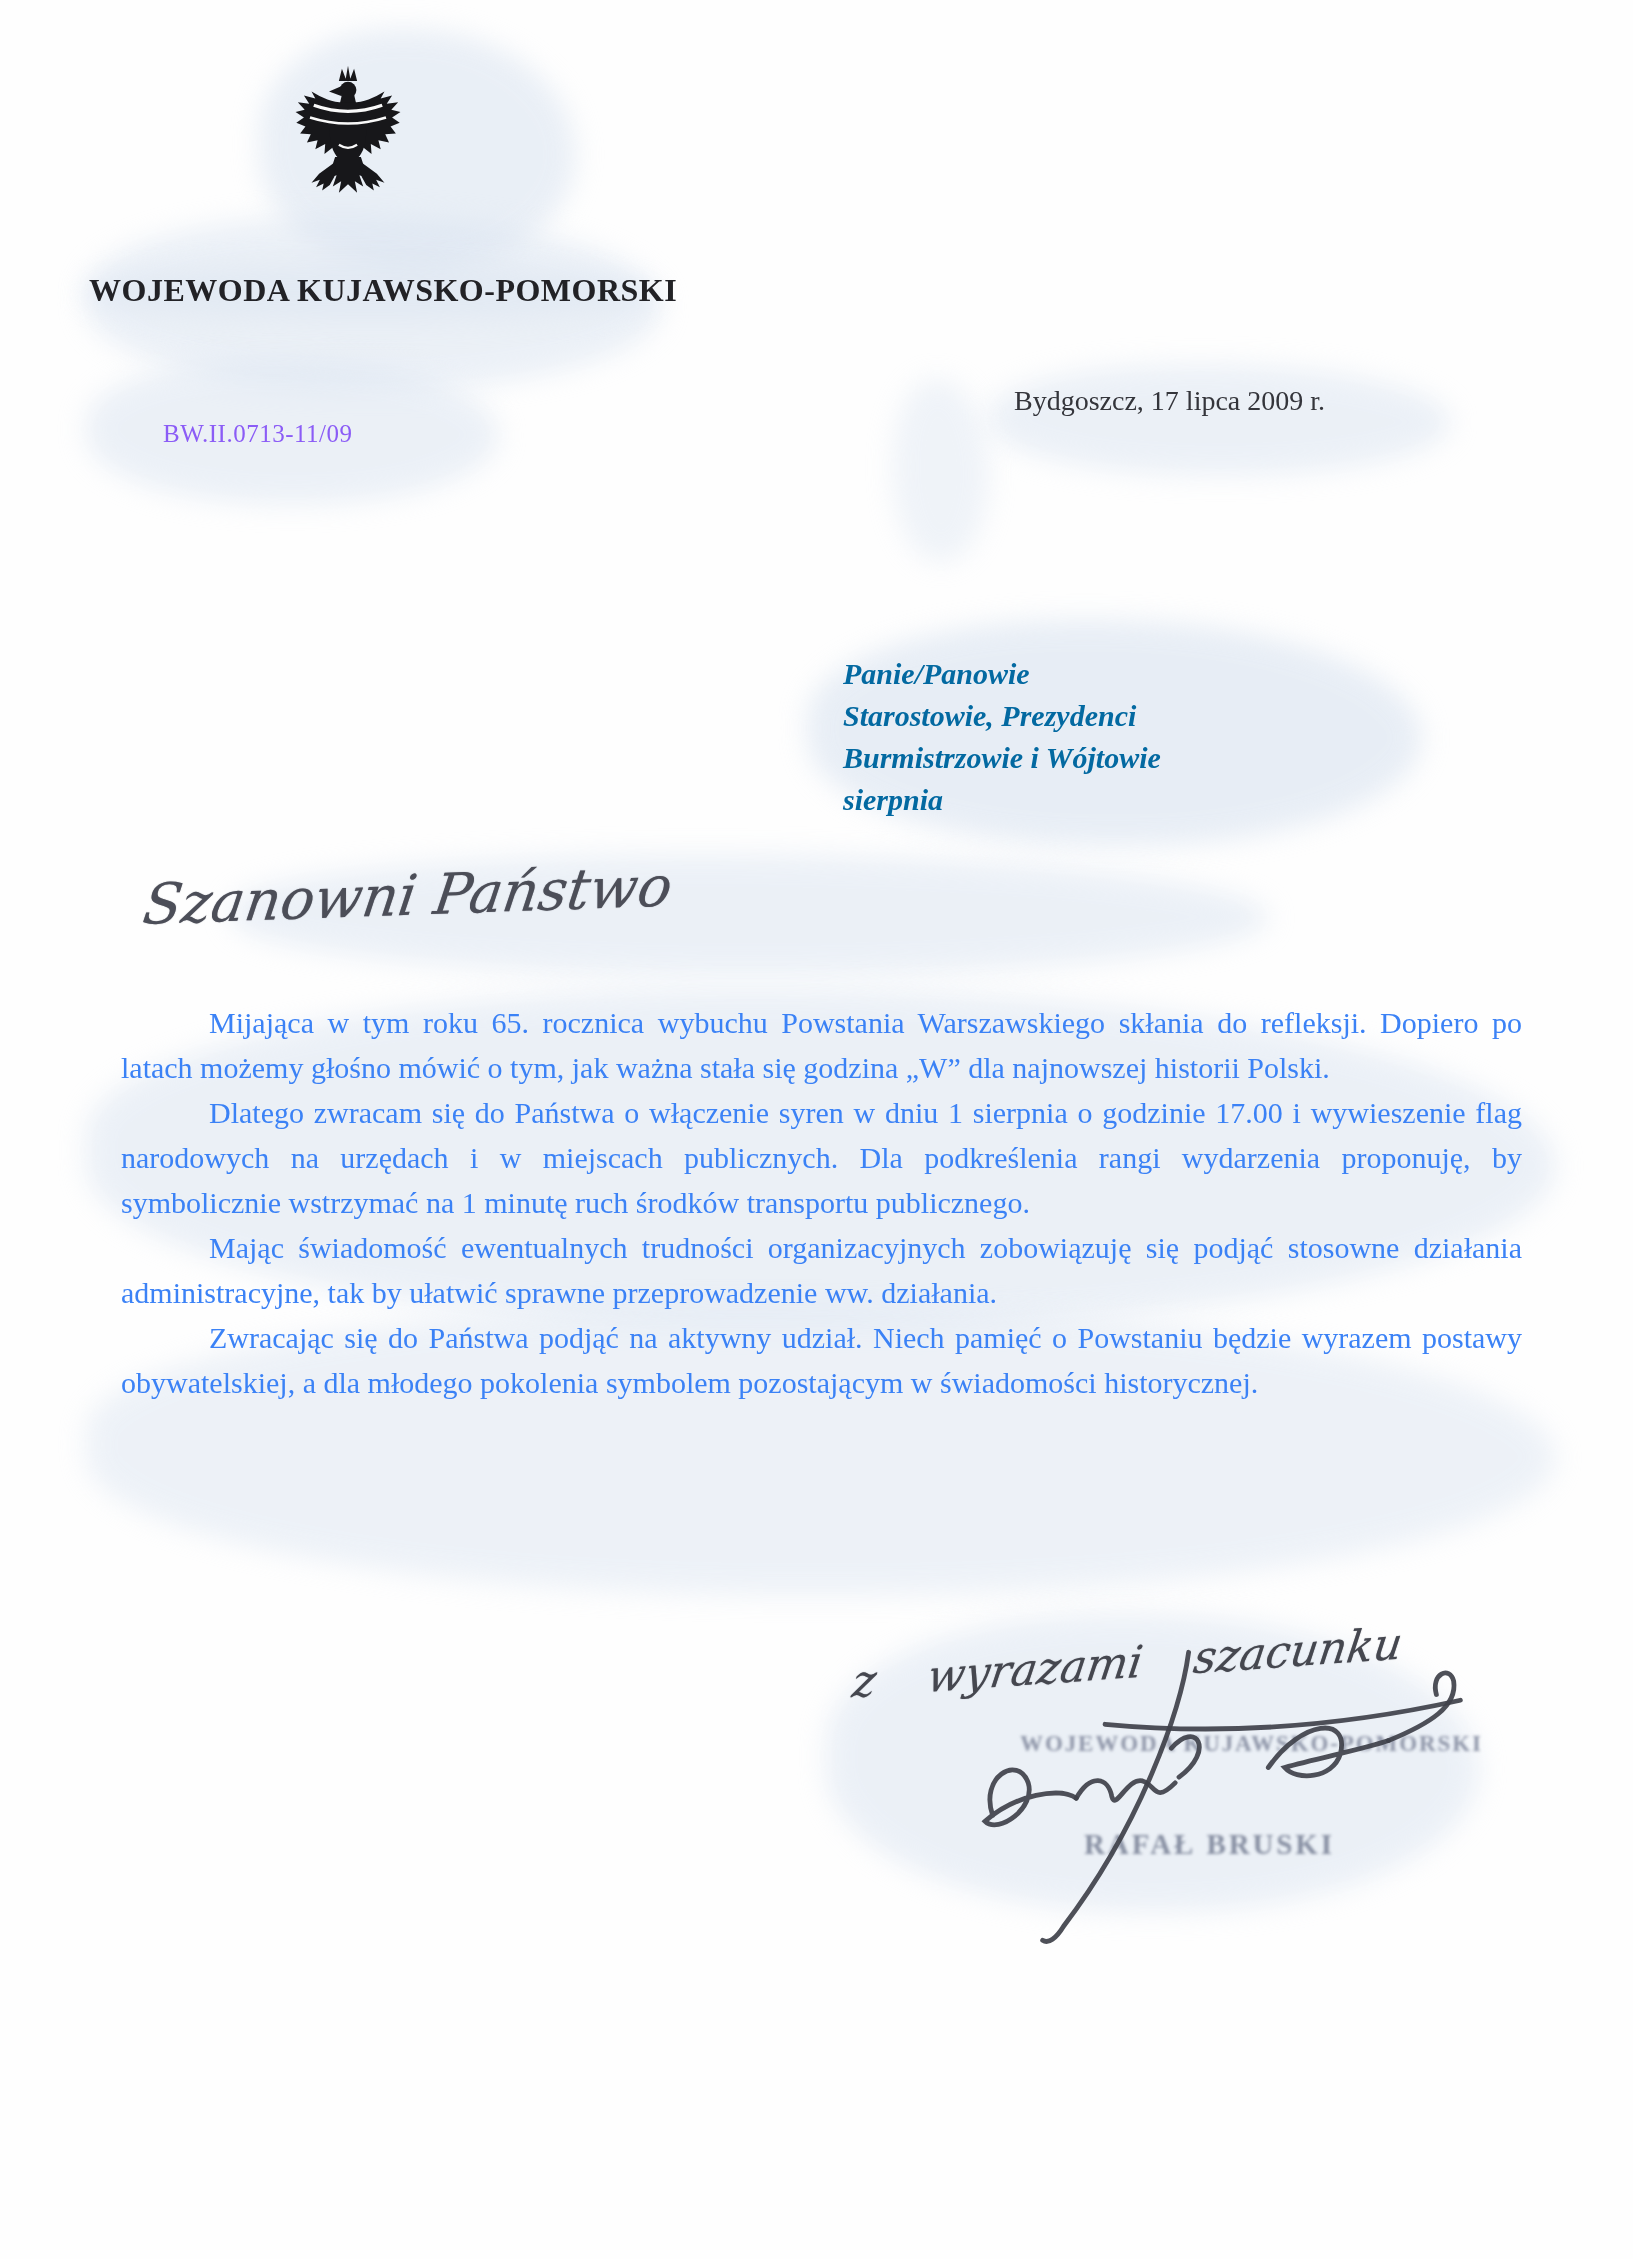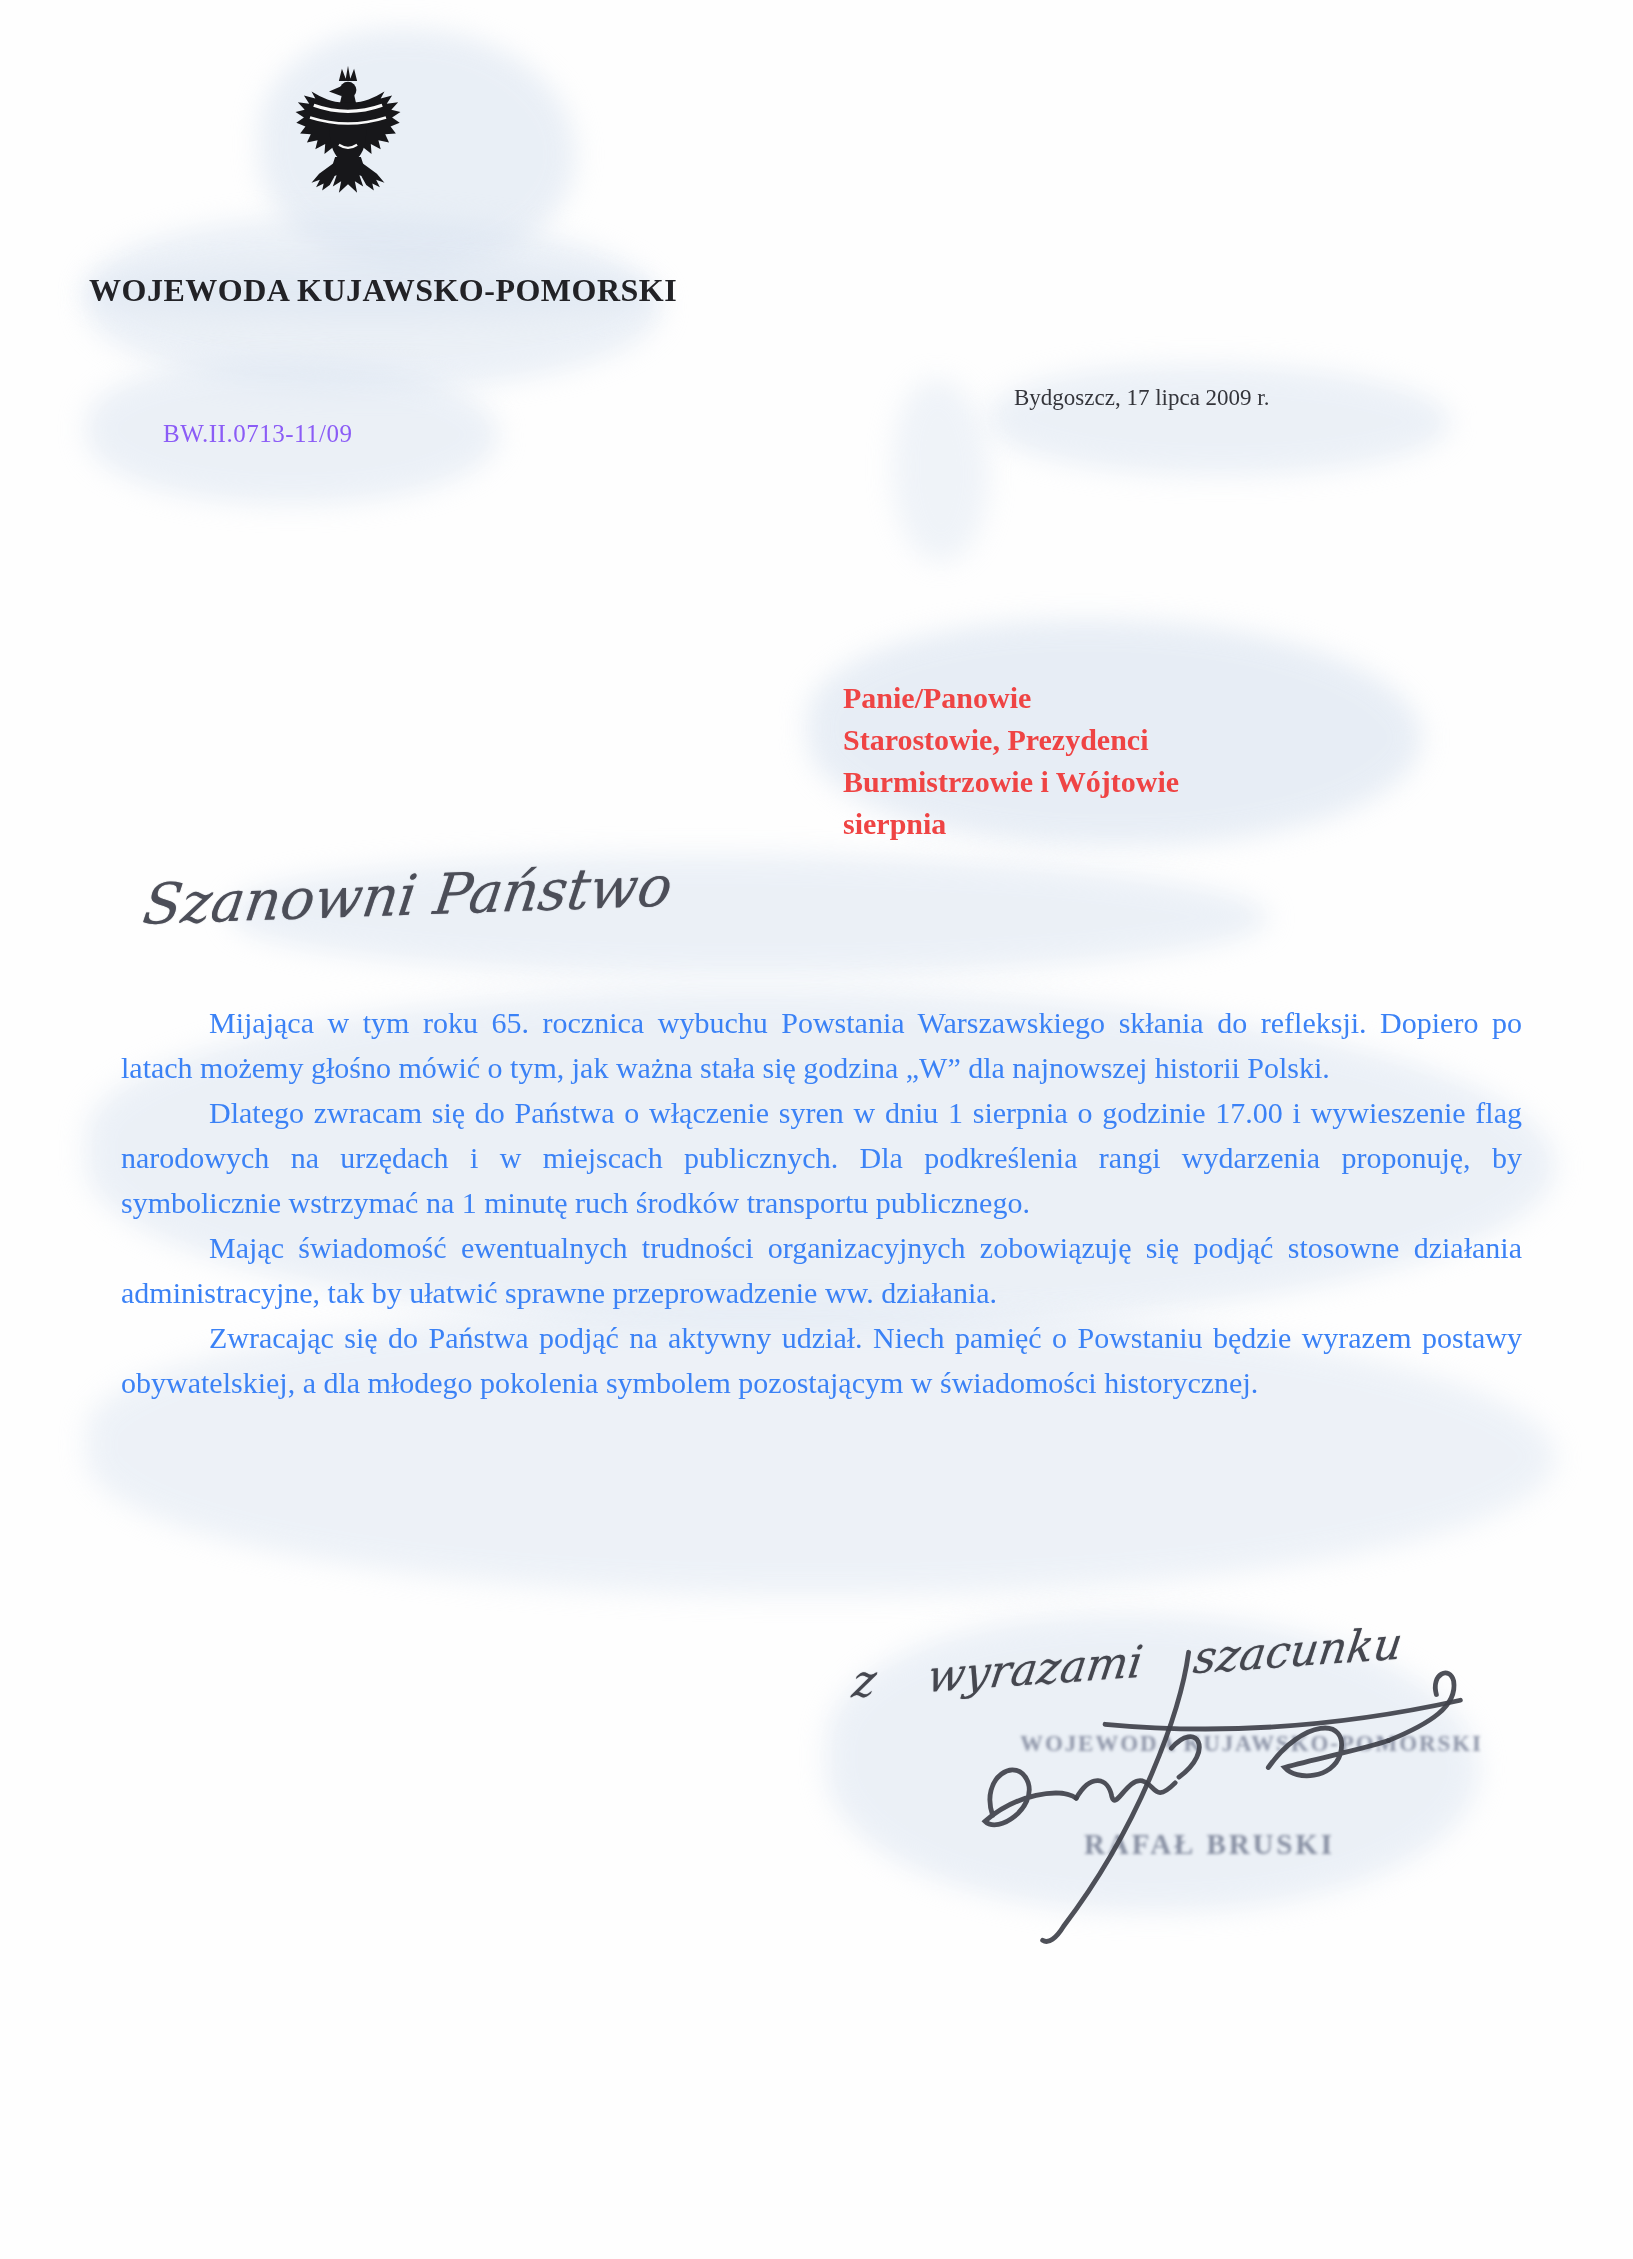--- a/index.html
+++ b/index.html
@@ -10,23 +10,23 @@
   
   .blob{position:absolute;background:#d9e3f0;border-radius:45% 55% 50% 50%;filter:blur(13.4px);pointer-events:none;}
   
   .emblem{position:absolute;left:272px;top:60px;width:152px;height:165px;filter:blur(0.5px) contrast(1.05);}
   
   .institution{
     position:absolute;left:89px;top:272px;font-size:32px;font-weight:bold;color:#222226;
     letter-spacing:0.5px;white-space:nowrap;
   }
   .ref{position:absolute;left:163px;top:420px;font-size:25px;color:#8b5cf6;letter-spacing:0.5px;}
-  .date{position:absolute;left:1014px;top:385px;font-size:23px;color:#34353b;}
+  .date{position:absolute;left:1014px;top:385px;font-size:28px;color:#34353b;}
   
-  .addressee{position:absolute;left:843px;top:677px;font-size:30px;font-weight:bold;line-height:42px;color:#ef4444;}
+  .addressee{position:absolute;left:843px;top:653px;font-size:30px;font-weight:bold;line-height:42px;color:#0369a1;font-style:italic;}
   
   .hand{
     font-family:"DejaVu Serif", serif;font-style:italic;color:#4c4e58;white-space:nowrap;
     text-shadow:0 0 1px rgba(60,62,72,.55);transform-origin:left center;
   }
   .salutation{position:absolute;left:144px;top:872px;font-size:56px;transform:rotate(-2deg) skewX(-10deg);}
   .closing{position:absolute;left:853px;top:1656px;font-size:44px;word-spacing:38px;transform:rotate(-4deg) skewX(-12deg);color:#45474f;}
   
   .body-text{
     position:absolute;left:121px;top:1000px;width:1401px;

